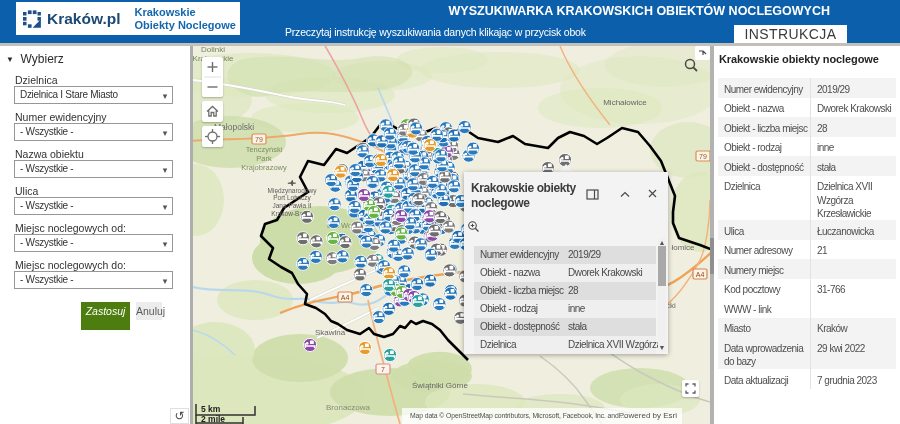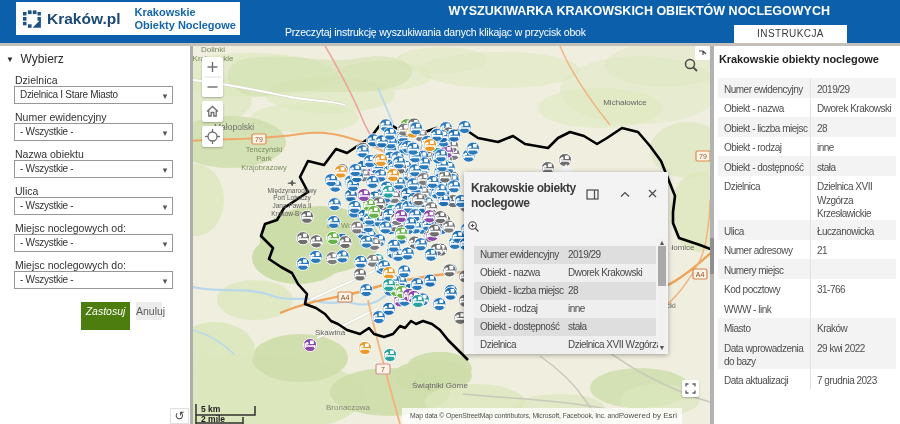--- a/index.html
+++ b/index.html
@@ -5,21 +5,21 @@
 body { width:900px; height:424px; position:relative; overflow:hidden;
   font-family:"Liberation Sans", sans-serif; background:#fff; }
 .abs { position:absolute; }
 .header { left:0; top:0; width:900px; height:43px; background:#0c60ab; }
 .logobox { left:16px; top:2px; width:224px; height:33px; background:#fff; display:flex; align-items:center; }
 .krk { font-size:15.5px; font-weight:bold; color:#1d4a75; margin-left:6px; }
 .svcname { font-size:11px; font-weight:bold; color:#1467ae; line-height:12.5px; margin-left:14px; }
 .htitle { left:300px; top:4px; width:530px; text-align:right; color:#fff; font-weight:bold; font-size:12.5px; }
 .hsub { left:285px; top:26px; color:#fff; font-size:10.5px; letter-spacing:-0.2px; }
 .instr { left:734px; top:25px; width:113px; height:18px; background:#fff; color:#3a3a3a;
-  font-size:10px; text-align:center; line-height:18px; letter-spacing:0.4px; }
+  font-size:14px; text-align:center; line-height:18px; letter-spacing:0.4px; }
 .graystrip { left:0; top:43px; width:900px; height:3px; background:#c2c0b9; }
 .sidebar { left:0; top:46px; width:190px; height:378px; background:#fff; }
 .sdivider { left:190px; top:46px; width:3px; height:378px; background:#aeaeae; }
 .wyb { left:6px; top:52px; font-size:12px; color:#2b2b2b; }
 .wyb .tri { font-size:8px; vertical-align:1px; }
 .flabel { position:absolute; left:15px; font-size:10.5px; color:#323232; white-space:nowrap; }
 .fsel { position:absolute; left:14px; width:159px; height:18px; border:1px solid #979797;
   background:#fff; font-size:10px; letter-spacing:-0.3px; color:#333; line-height:16px; padding-left:5px; white-space:nowrap; }
 .fsel .chev { position:absolute; right:5px; top:1px; color:#555; font-size:9px; }
 .btn-z { left:81px; top:302px; width:49px; height:28px; background:#4d7c0f; color:#fff;

